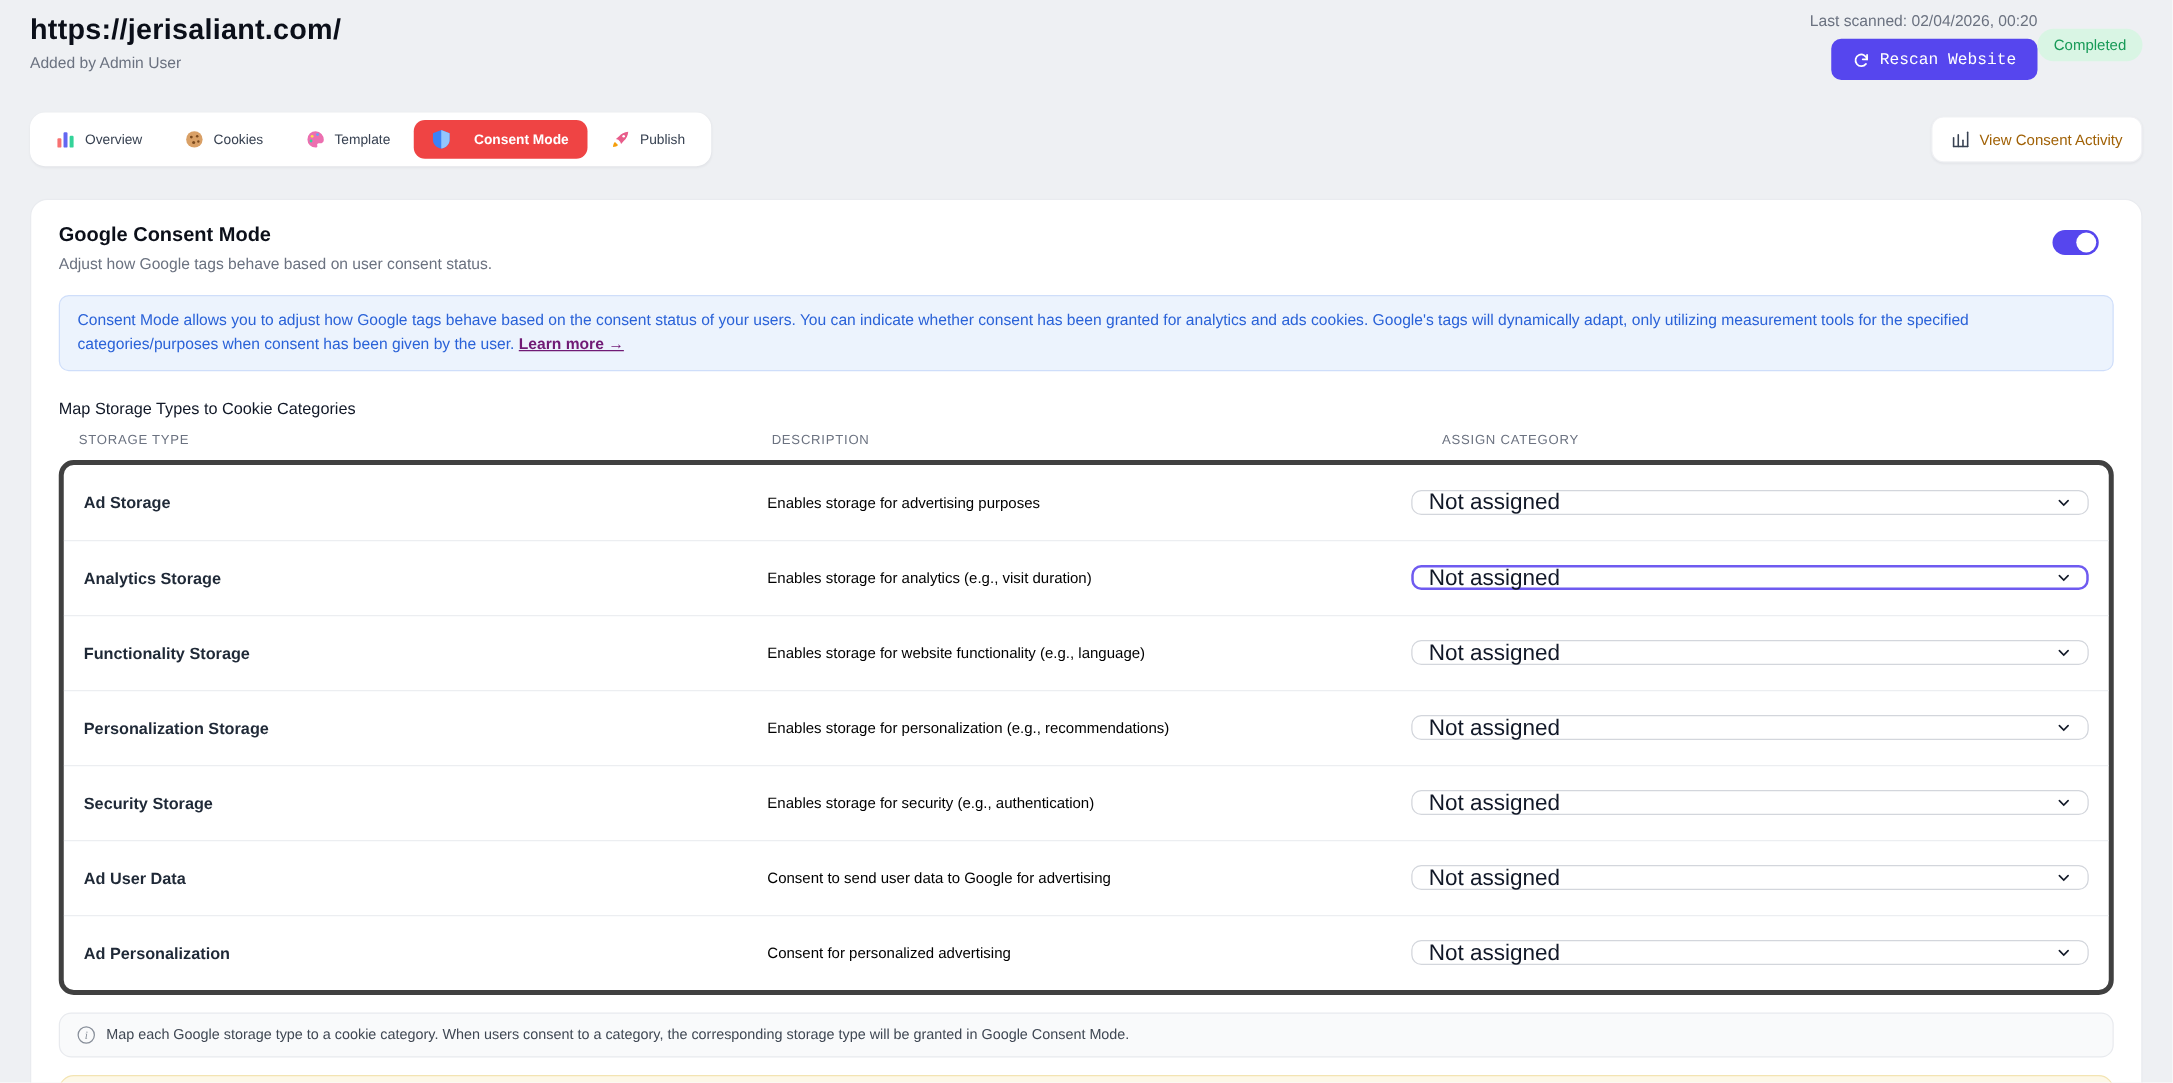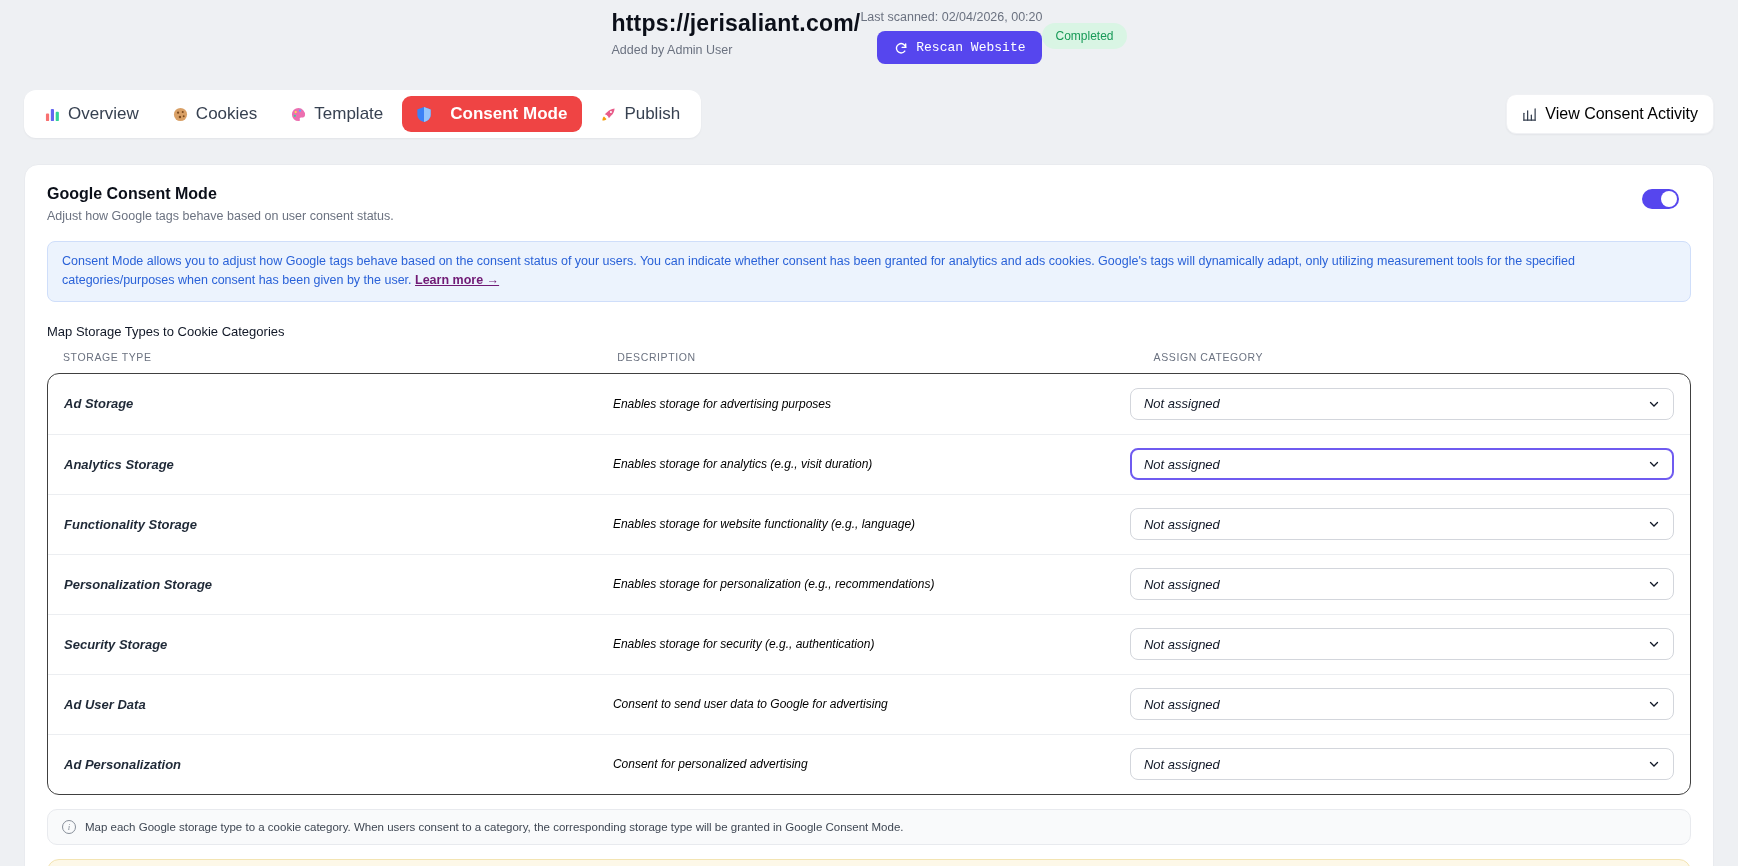--- a/index.html
+++ b/index.html
@@ -5,21 +5,21 @@
   * { box-sizing: border-box; margin: 0; padding: 0; }
   html,body { width:1738px; height:866px; overflow:hidden; }
   body {
     background:#eef0f3;
     font-family:"Liberation Sans", sans-serif;
     color:#111827;
   }
   .page { padding:10px 24px 0 24px; }
 
   
-  .header { display:flex; justify-content:center; align-items:flex-start; }
+  .header { display:flex; justify-content:space-between; align-items:flex-start; }
   .site-url { font-size:23px; font-weight:bold; color:#0b0f19; letter-spacing:.2px; }
   .added-by { font-size:12.5px; color:#6b7280; margin-top:6px; }
   .header-right { display:flex; align-items:flex-start; }
   .scan-col { display:flex; flex-direction:column; align-items:flex-end; gap:7px; }
   .last-scanned { font-size:12.5px; color:#6b7280; }
   .btn-rescan {
     display:flex; align-items:center; gap:8px;
     background:#5646ee; color:#fff; border:none; cursor:pointer;
     font-size:13px; font-weight:500; padding:9px 17px; border-radius:8px;
     font-family:Liberation Mono, monospace;
@@ -31,29 +31,29 @@
 
   
   .tabs-row { display:flex; justify-content:space-between; align-items:center; margin-top:26px; }
   .tabs {
     display:flex; align-items:center; gap:4px;
     background:#fff; border-radius:12px; padding:6px;
     box-shadow:0 1px 2px rgba(16,24,40,.05);
   }
   .tab {
     display:flex; align-items:center; gap:8px;
-    font-size:17px; color:#374151; font-weight:500;
+    font-size:11px; color:#374151; font-weight:500;
     padding:8px 15px; border-radius:9px; cursor:pointer; background:transparent; border:none;
     font-family:"Liberation Sans", sans-serif;
   }
   .tab.active { background:#ef4444; color:#fff; font-weight:bold;gap:19px; }
   .btn-activity {
     display:flex; align-items:center; gap:8px;
     background:#fff; border:1px solid #f0f1f4; border-radius:10px;
-    font-size:16px; color:#000000; font-weight:500; padding:10px 15px; cursor:pointer;
+    font-size:12px; color:#a16207; font-weight:500; padding:10px 15px; cursor:pointer;
     box-shadow:0 1px 2px rgba(16,24,40,.05);
     font-family:"Liberation Sans", sans-serif;
   }
 
   
   .card {
     margin-top:26px; background:#fff; border:1px solid #e9ebef;
     border-radius:14px; padding:20px 22px 22px 22px;
   }
   .card-head { display:flex; justify-content:space-between; align-items:flex-start; }
@@ -68,31 +68,31 @@
     padding:10px 14px; font-size:12.5px; line-height:1.55; color:#2a62d8;
   }
   .info-box a { color:#701a75; font-weight:700; text-decoration:underline; cursor:pointer; }
 
   .section-label { margin-top:22px; font-size:13px; color:#111827; }
 
   .grid-cols { display:grid; grid-template-columns:33.8% 32.7% 33.5%; align-items:center; }
   .table-headers { margin-top:12px; padding:0 2px; }
   .th { font-size:10.5px; letter-spacing:.6px; color:#6b7280; font-weight:500; padding-left:14px; }
 
-  .table { margin-top:10px; border:1px solid #404040; border-radius:12px; overflow:hidden;font-style:italic; }
+  .table { margin-top:10px; border:4px solid #404040; border-radius:12px; overflow:hidden; }
   .trow { min-height:60px; padding:0 16px 0 2px; }
   .trow + .trow { border-top:1px solid #eceef1; }
   .td-name { font-size:13px; font-weight:bold; color:#1f2937; padding-left:14px; }
   .td-desc { font-size:12px; color:#000000; padding-left:14px; }
 
   .select {
-    height:32px; width:100%; background:#fff;
+    height:20px; width:100%; background:#fff;
     border:1px solid #d3d6dc; border-radius:8px;
     display:flex; align-items:center; justify-content:space-between;
-    padding:0 13px; font-size:13px; color:#111827; cursor:pointer;
+    padding:0 13px; font-size:18px; color:#111827; cursor:pointer;
   }
   .select.focused { border:2px solid #6f5bf0; padding:0 12px; }
 
   .note-box {
     margin-top:14px; background:#f9fafb; border:1px solid #e8eaee; border-radius:10px;
     padding:10px 14px; display:flex; align-items:center; gap:9px;
     font-size:11.5px; color:#3f4753;
   }
   .i-circle {
     flex:none; width:14px; height:14px; border-radius:50%; border:1.2px solid #878e99;

